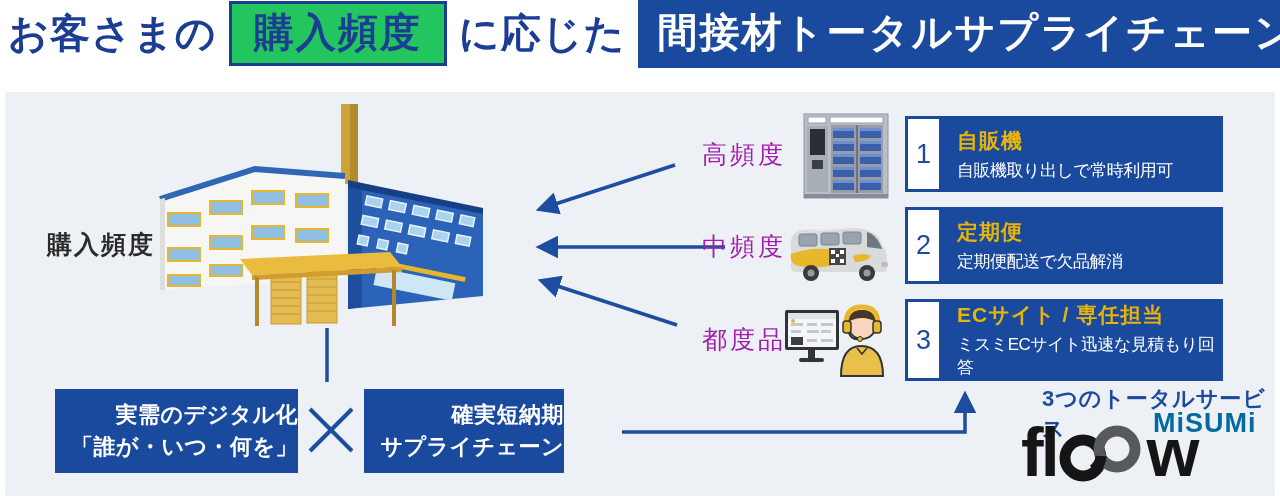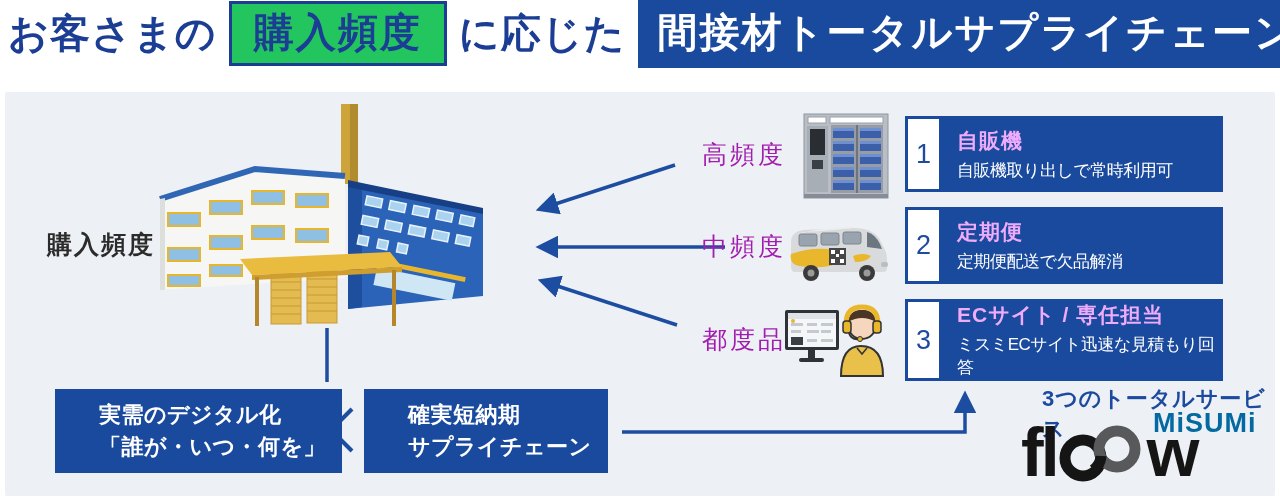--- a/index.html
+++ b/index.html
@@ -20,26 +20,26 @@
 
   .factory-label{left:42px;top:136px;font-size:25px;font-weight:bold;color:#2b2b2b;letter-spacing:2px;}
   .freq-label{font-size:25px;font-weight:normal;color:#a21caf;letter-spacing:3px;}
 
   
   .svc{left:900px;width:318px;background:#1a4a9e;box-sizing:border-box;}
   .svc .numstrip{position:absolute;left:3px;top:3px;bottom:3px;width:31px;background:#ffffff;
     display:flex;align-items:center;justify-content:center;}
   .svc .num{font-size:27px;color:#1e4b9e;}
   .svc .content{position:absolute;left:52px;top:0;right:6px;bottom:0;display:flex;flex-direction:column;justify-content:center;gap:4px;}
-  .svc .svc-title{font-size:21px;font-weight:bold;color:#f0abfc;letter-spacing:1px;}
+  .svc .svc-title{font-size:21px;font-weight:bold;color:#eab308;letter-spacing:1px;}
   .svc .svc-desc{font-size:17px;color:#ffffff;letter-spacing:-0.5px;}
 
   
   .fbox{top:297px;height:84px;background:#1a4a9e;color:#fff;display:flex;flex-direction:column;
-    align-items:flex-start;justify-content:center;font-size:22px;font-weight:bold;line-height:1.45;letter-spacing:0.5px;padding-left:44px;}
+    align-items:flex-end;justify-content:center;font-size:22px;font-weight:bold;line-height:1.45;letter-spacing:0.5px;}
 
   .services-label{left:1037px;top:292px;font-size:22px;font-weight:bold;color:#1b4a9e;letter-spacing:1px;}
   .logo-brand{left:1100px;top:316px;font-size:27px;font-weight:800;color:#0369a1;letter-spacing:1px;margin-left:48px;}
   .logo-flow{left:1016px;top:328px;display:flex;align-items:flex-end;}
   .logo-letter{font-size:68px;line-height:60px;font-weight:800;color:#151515;letter-spacing:-3px;}
   svg{display:block;}
 </style>
 </head>
 <body>
 

